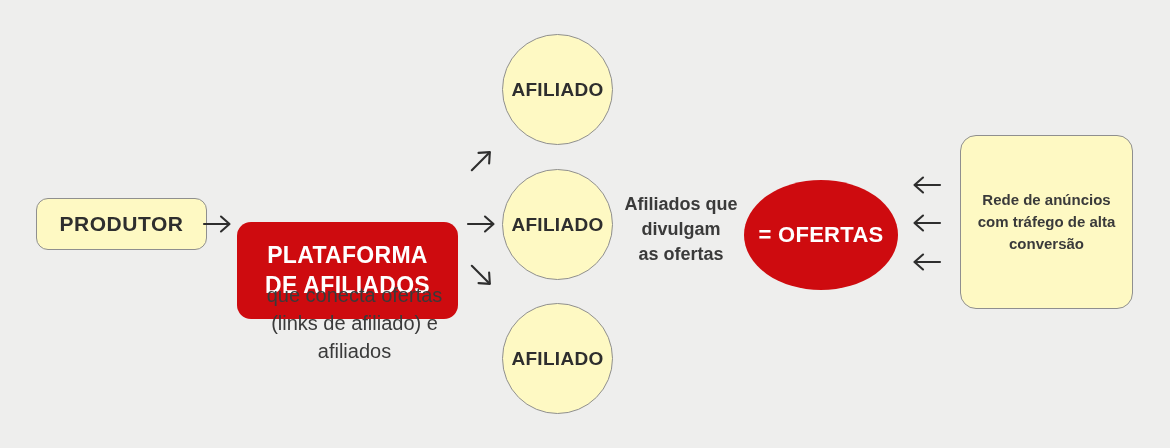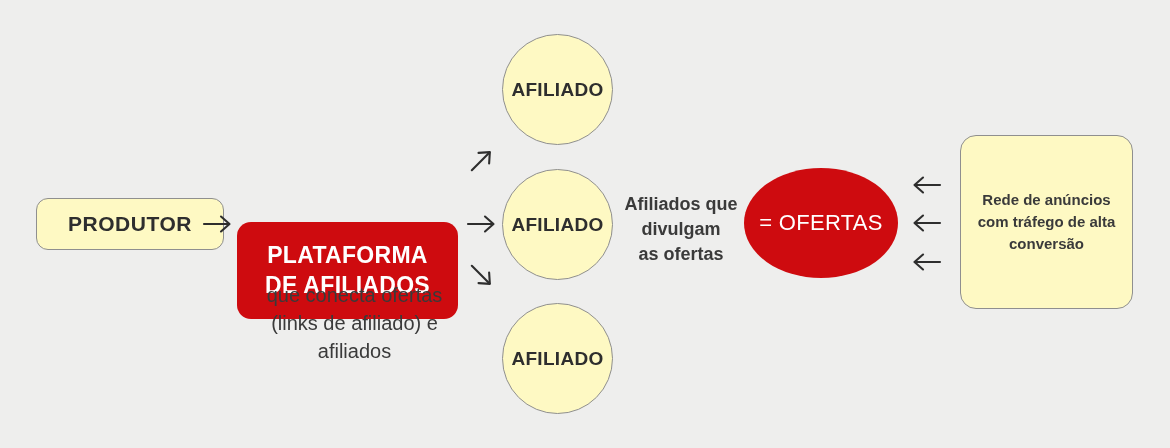--- a/index.html
+++ b/index.html
@@ -31,21 +31,21 @@
   }
   .box-white {
     background: #fef9c3;
     border: 1px solid var(--border-gray);
   }
   .box-red {
     background: var(--accent-red);
     color: #ffffff;
   }
   .produtor {
-    left: 36px; top: 198px; width: 188px; height: 52px;
+    left: 36px; top: 198px; width: 171px; height: 52px;
     border-radius: 12px;
     font-size: 21px; font-weight: bold; color: var(--text-dark);
     letter-spacing: 0.5px;
   }
   .plataforma {
     left: 237px; top: 175px; width: 221px; height: 97px;
     border-radius: 14px;
     font-size: 23px; font-weight: bold;
     line-height: 1.3; white-space: pre-line;
     letter-spacing: 0.3px;
@@ -64,23 +64,23 @@
   }
   .circle-1 { top: 34px; }
   .circle-2 { top: 169px; }
   .circle-3 { top: 303px; }
   .afiliados-note {
     left: 616px; top: 192px; width: 130px;
     font-size: 18px; font-weight: bold; color: var(--text-caption);
     line-height: 1.4; white-space: pre-line;
   }
   .ofertas {
-    left: 744px; top: 168px; width: 154px; height: 110px;
+    left: 744px; top: 180px; width: 154px; height: 110px;
     border-radius: 50%;
-    font-size: 22px; font-weight: normal;
+    font-size: 22px; font-weight: bold;
     letter-spacing: 0.3px;
     text-align: right;
   }
   .rede {
     left: 960px; top: 135px; width: 173px; height: 174px;
     border-radius: 16px;
     font-size: 15px; font-weight: bold; color: var(--text-caption);
     line-height: 1.45; white-space: pre-line;
     padding: 0 8px;
   }

